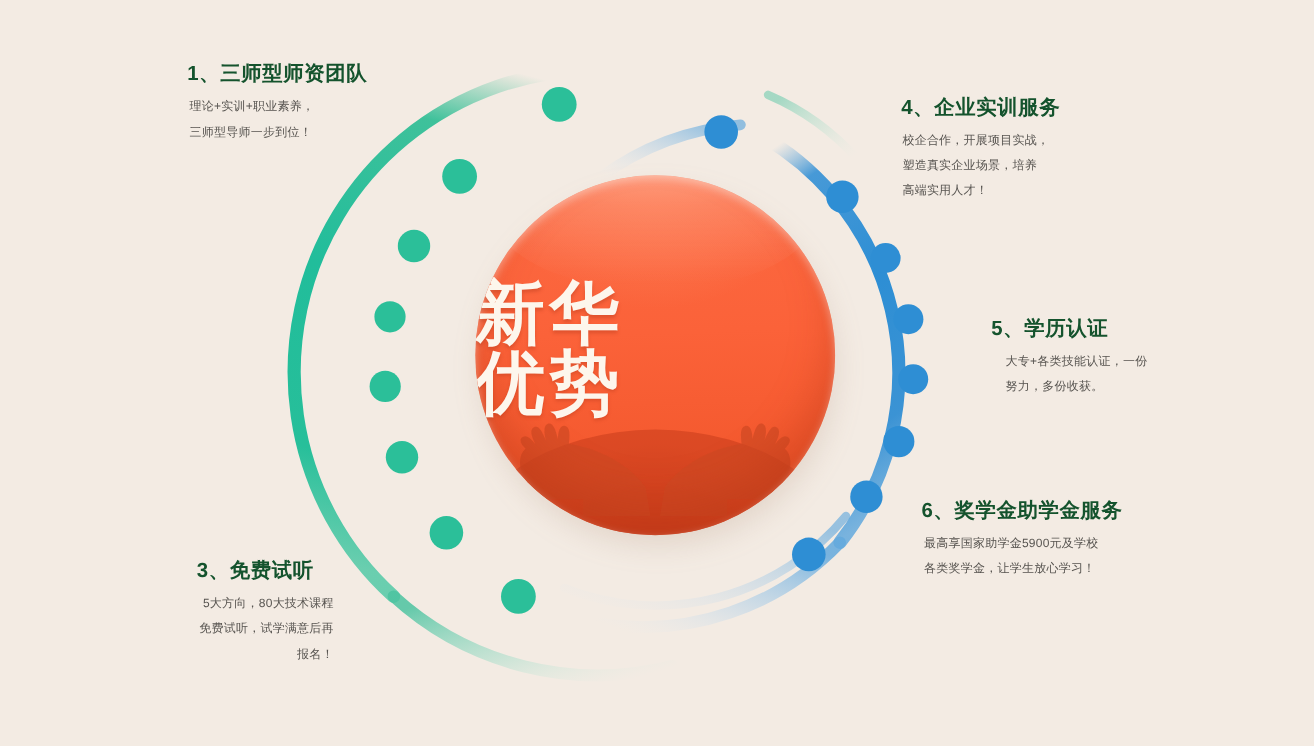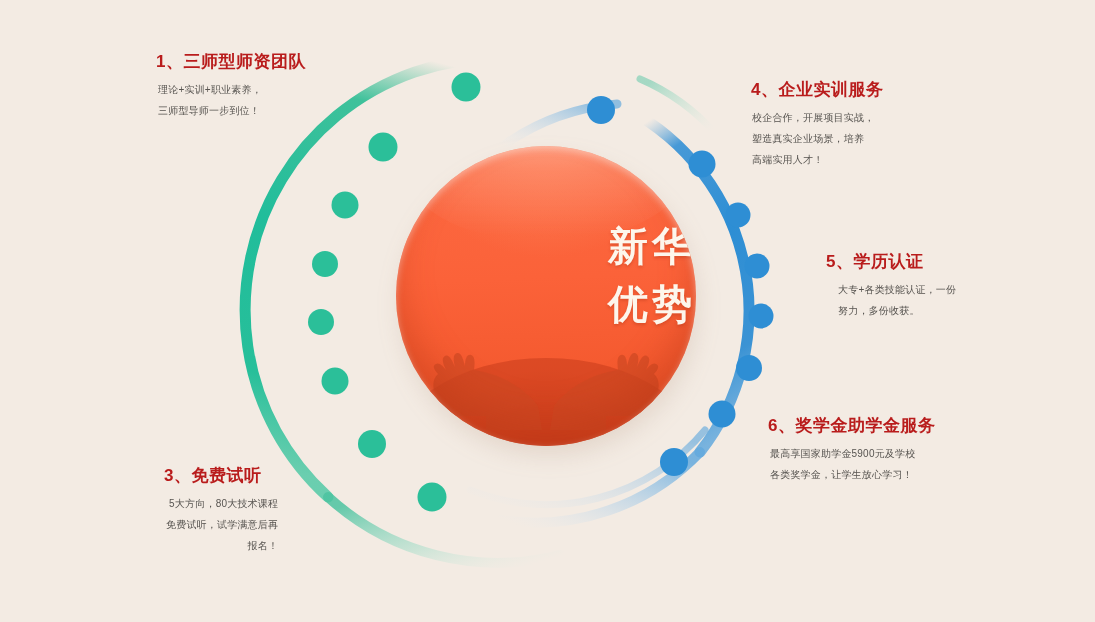--- a/index.html
+++ b/index.html
@@ -93,38 +93,38 @@
     position: absolute;
     left: 34px;
     bottom: 16px;
     width: 232px;
     height: 86px;
     opacity: 0.92;
   }
   .orb-text {
     position: absolute;
     left: 0;
-    top: 71px;
+    top: 86px;
     width: 300px;
-    text-align: right;
+    text-align: left;
     color: #fdf6ec;
-    font-size: 40px;
+    font-size: 58px;
     line-height: 58px;
     font-weight: bold;
     letter-spacing: 4px;
     font-family: "DejaVu Sans", "Liberation Sans", sans-serif;
     text-shadow: 0 2px 3px rgba(160,45,20,0.30);
   }
 
   
   .item {
     position: absolute;
   }
   .item-title {
-    color: #b91c1c;
+    color: #14532d;
     font-size: 17px;
     font-weight: bold;
     line-height: 24px;
     letter-spacing: 0.5px;
     white-space: nowrap;
     margin: 0 0 5px 0;
   }
   .item-body {
     color: #575450;
     font-size: 10px;
@@ -140,21 +140,21 @@
   .i2 { left: 58px; top: 240px; }
   .i2 .item-title { padding-left: 0; }
   .i2 .item-body { padding-left: 18px; }
 
   .i3 { left: 164px; top: 428px; margin-top: 36px; }
   .i3 .item-body { padding-left: 2px; text-align: right; }
 
   .i4 { left: 726px; top: 78px; margin-left: 25px; }
   .i4 .item-body { padding-left: 1px; }
 
-  .i5 { left: 826px; top: 250px; }
+  .i5 { left: 826px; top: 262px; }
   .i5 .item-body { padding-left: 12px; }
 
   .i6 { left: 768px; top: 414px; }
   .i6 .item-body { padding-left: 2px; }
 </style>
 </head>
 <body>
 
 <div id="stage">
 

